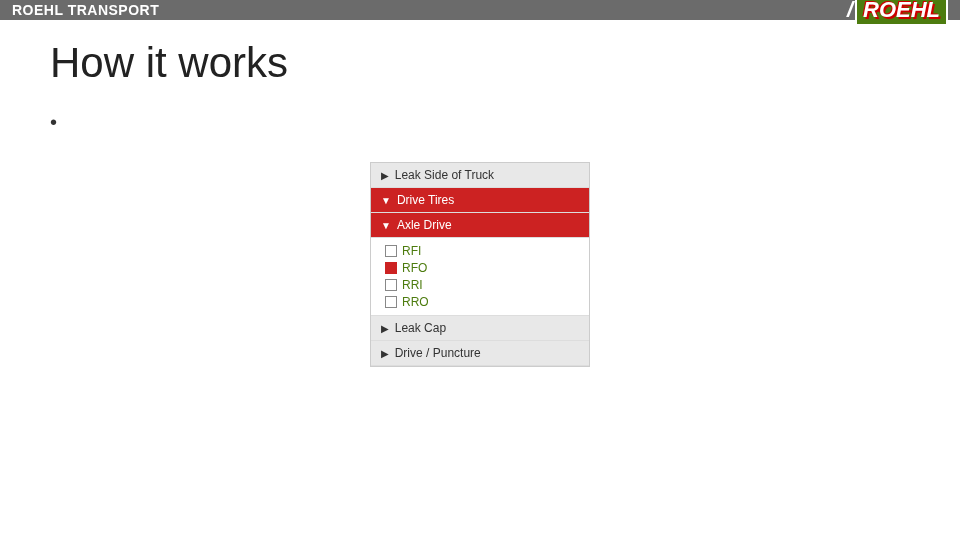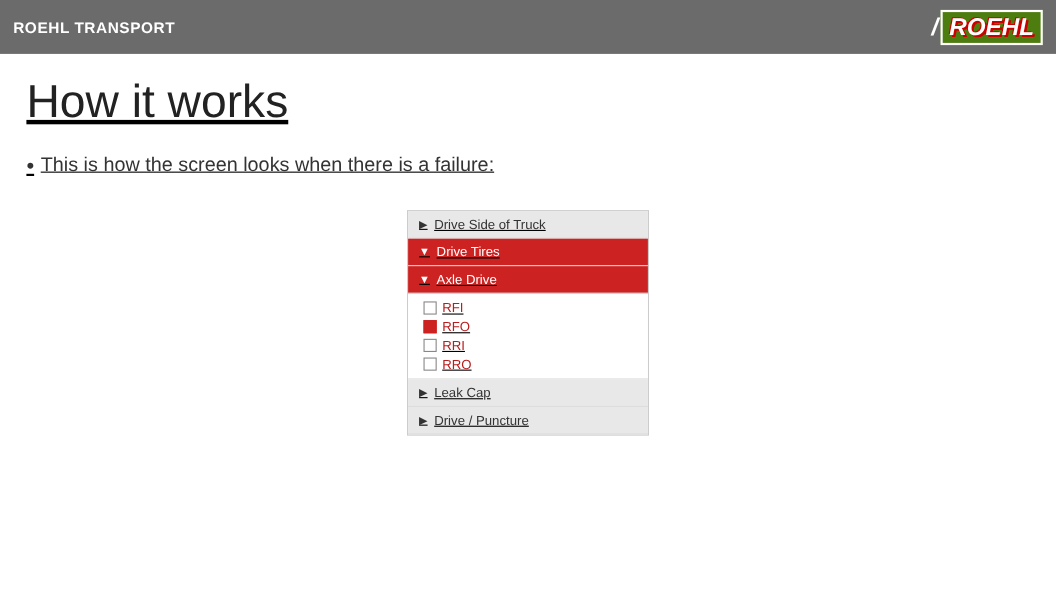--- a/index.html
+++ b/index.html
@@ -8,21 +8,21 @@
       width: 960px;
       height: 540px;
       background: #ffffff;
       font-family: Arial, sans-serif;
       overflow: hidden;
     }
 
     
     .header-bar {
       background: #6b6b6b;
-      height: 49px;
+      height: 20px;
       display: flex;
       align-items: center;
       justify-content: space-between;
       padding: 0 12px;
     }
 
     .header-title {
       color: #ffffff;
       font-size: 14px;
       font-weight: bold;
@@ -48,22 +48,21 @@
     .logo-slash {
       color: #ffffff;
       font-size: 22px;
       font-weight: bold;
       font-style: italic;
       margin-right: 2px;
     }
 
     
     .main-content {
-      padding: 20px 24px;
-      text-decoration: underline;
+      padding: 20px 50px;
     }
 
     .page-title {
       font-size: 42px;
       font-weight: 300;
       color: #222;
       margin-bottom: 24px;
       line-height: 1.1;
     }
 
@@ -121,21 +120,21 @@
     .expand-arrow {
       font-size: 10px;
       display: inline-block;
     }
 
     .checkbox-row {
       display: flex;
       align-items: center;
       gap: 5px;
       font-size: 12px;
-      color: #b91c1c;
+      color: #4d7c0f;
     }
 
     .checkbox-box {
       width: 12px;
       height: 12px;
       border: 1px solid #888;
       background: #fff;
       display: inline-block;
       flex-shrink: 0;
     }
@@ -159,29 +158,28 @@
     <span class="logo-slash">/</span>
     <span class="logo-text">ROEHL</span>
   </div>
 </div>
 
 <div class="main-content">
   <h1 class="page-title">How it works</h1>
 
   <div class="bullet-text">
     <span class="bullet-dot">•</span>
-    <span>This is how the screen looks when there is a failure:</span>
   </div>
 
   <div class="ui-panel-container">
     <div class="ui-panel">
 
       <div class="panel-row collapsed-row">
         <span class="expand-arrow">▶</span>
-        <span>Drive Side of Truck</span>
+        <span>Leak Side of Truck</span>
       </div>
 
       <div class="panel-row red-bg">
         <span class="expand-arrow">▼</span>
         <span>Drive Tires</span>
       </div>
 
       <div class="panel-row red-bg">
         <span class="expand-arrow">▼</span>
         <span>Axle Drive</span>

